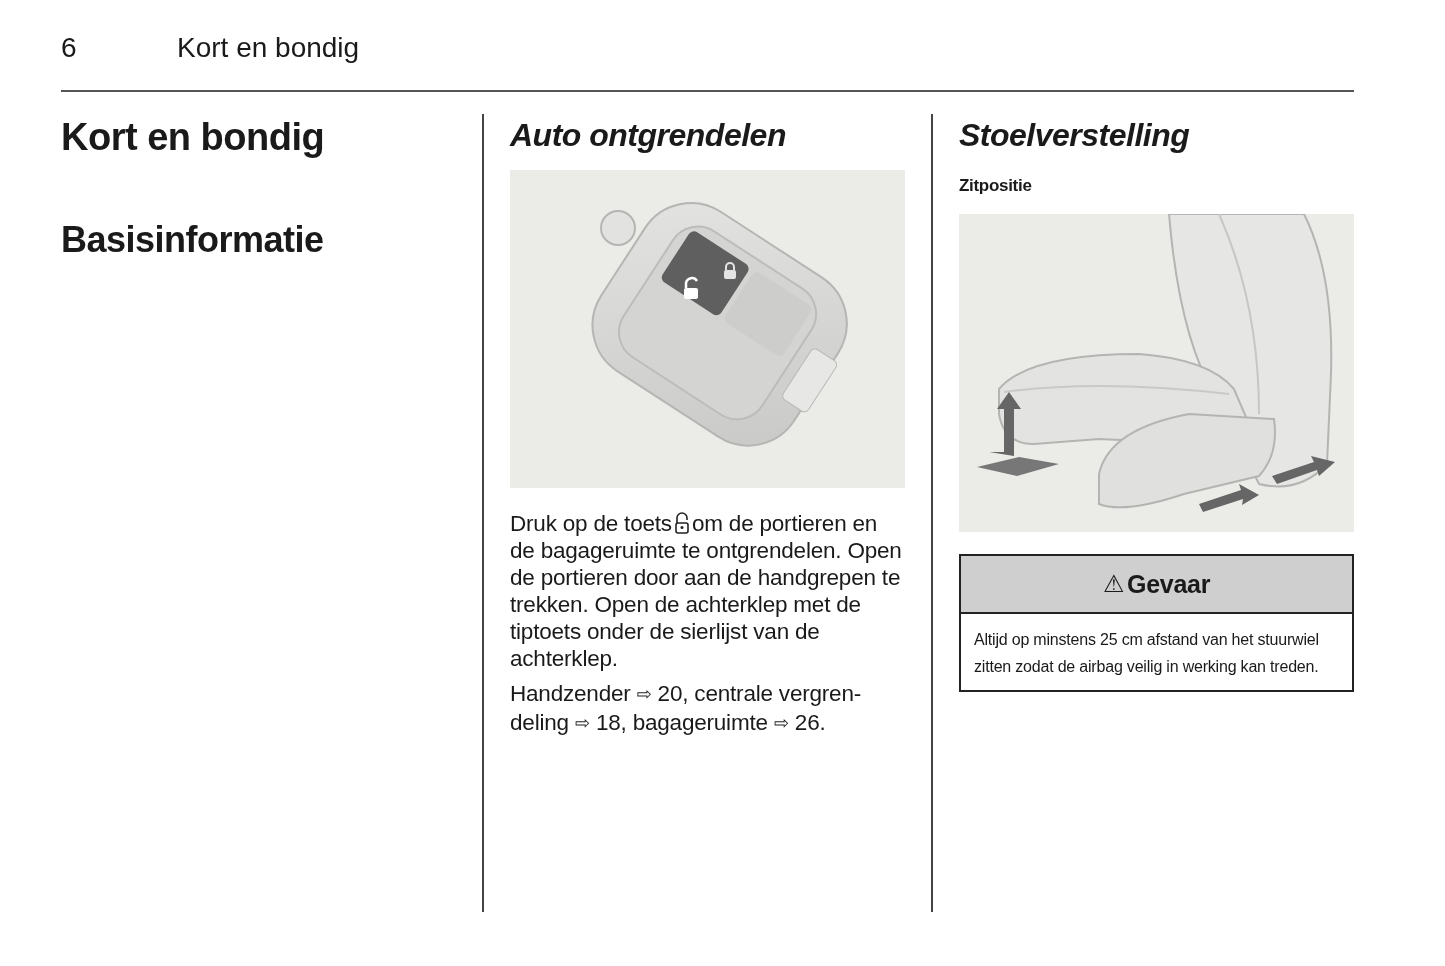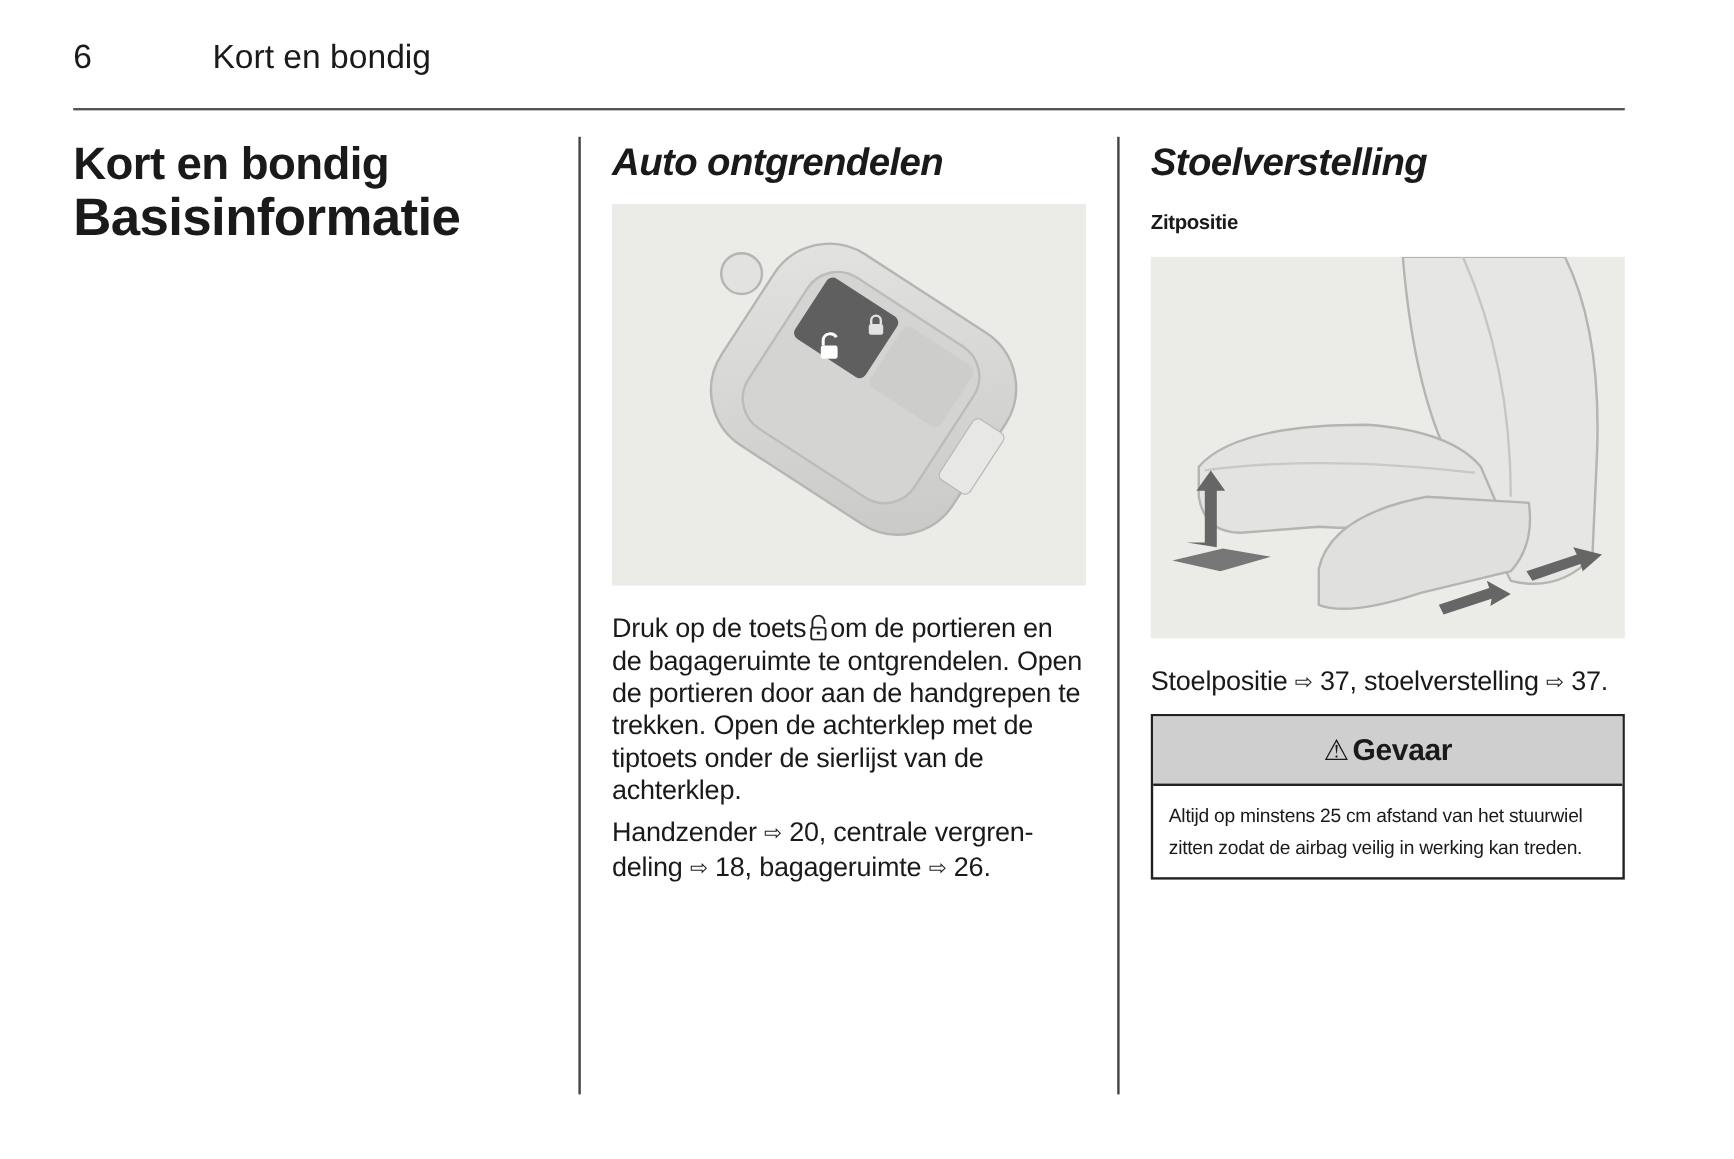--- a/index.html
+++ b/index.html
@@ -10,21 +10,21 @@
   .running-head .title { position:absolute; left:116px; top:0; white-space:nowrap; }
   .top-rule { position:absolute; left:61px; top:90px; width:1293px; height:2px; background:#555; }
   .col-rule { position:absolute; top:114px; width:2px; height:798px; background:#444; }
   .col { position:absolute; top:114px; }
   .col1 { left:61px; width:400px; }
   .col2 { left:510px; width:395px; }
   .col3 { left:959px; width:395px; }
   h1 { margin:0; font-size:38px; line-height:46px; font-weight:bold; letter-spacing:-0.5px; }
   h2 { margin:0; font-size:32px; line-height:42px; font-weight:bold; letter-spacing:-0.5px;font-style:italic; }
   h3 { margin:0; font-size:17px; line-height:32px; font-weight:bold; letter-spacing:-0.3px; }
-  .h1-sub { font-size:44px; line-height:44px; }
+  .h1-sub { margin-top:58px; font-size:36px; line-height:44px; }
   p { margin:0; font-size:22.5px; line-height:27px; letter-spacing:-0.2px; }
   p + p { margin-top:8px; }
   .figure { background:#ebebe8; position:relative; overflow:hidden; }
   .fig-key { width:395px; height:318px; margin-top:14px; }
   .fig-seat { width:395px; height:318px; margin-top:12px; }
   .col2 .text { margin-top:22px; }
   .col3 .text { margin-top:22px; }
   .ref { display:inline-block; font-size:18px; transform:translateY(-1px); }
   .lock-inline { display:inline-block; width:16px; height:22px; vertical-align:-3px; margin:0 2px; }
   .danger { margin-top:12px; border:2px solid #222; width:391px; }
@@ -104,23 +104,20 @@
       <path d="M40 175 Q70 140 180 140 Q250 145 275 175 L290 210 Q220 230 140 225 L75 230 Q45 230 40 200 Z" fill="#e3e3e1" stroke="#b4b4b2" stroke-width="2"></path>
       <path d="M45 178 Q140 165 270 180" fill="none" stroke="#c9c9c7" stroke-width="2"></path>
       <path d="M140 260 Q150 215 230 200 L315 205 Q320 240 300 262 L225 280 Q165 300 140 290 Z" fill="#e0e0de" stroke="#b4b4b2" stroke-width="2"></path>
       <path d="M30 238 L45 238 L45 195 L38 195 L50 178 L62 195 L55 195 L55 242 Z" fill="#666"></path>
       <path d="M18 253 L60 243 L100 250 L58 262 Z" fill="#777"></path>
       <path d="M240 290 L282 276 L280 270 L300 281 L283 291 L284 285 L244 298 Z" fill="#666"></path>
       <path d="M313 262 L355 248 L352 242 L376 248 L360 262 L358 256 L318 270 Z" fill="#666"></path>
     </svg>
   </div>
   <div class="text">
-    <p>
-      <span><span>Stoelpositie</span> <span class="ref">⇨</span> <span>37</span></span><span>, </span><span><span>stoelverstelling</span> <span class="ref">⇨</span> <span>37</span></span><span>.</span>
-    </p>
   </div>
   <div class="danger">
     <div class="danger-head">
       <span class="warn">⚠</span>
       <span>Gevaar</span>
     </div>
     <div class="danger-body">
       <p>Altijd op minstens 25 cm afstand van het stuurwiel zitten zodat de airbag veilig in werking kan treden.</p>
     </div>
   </div>

